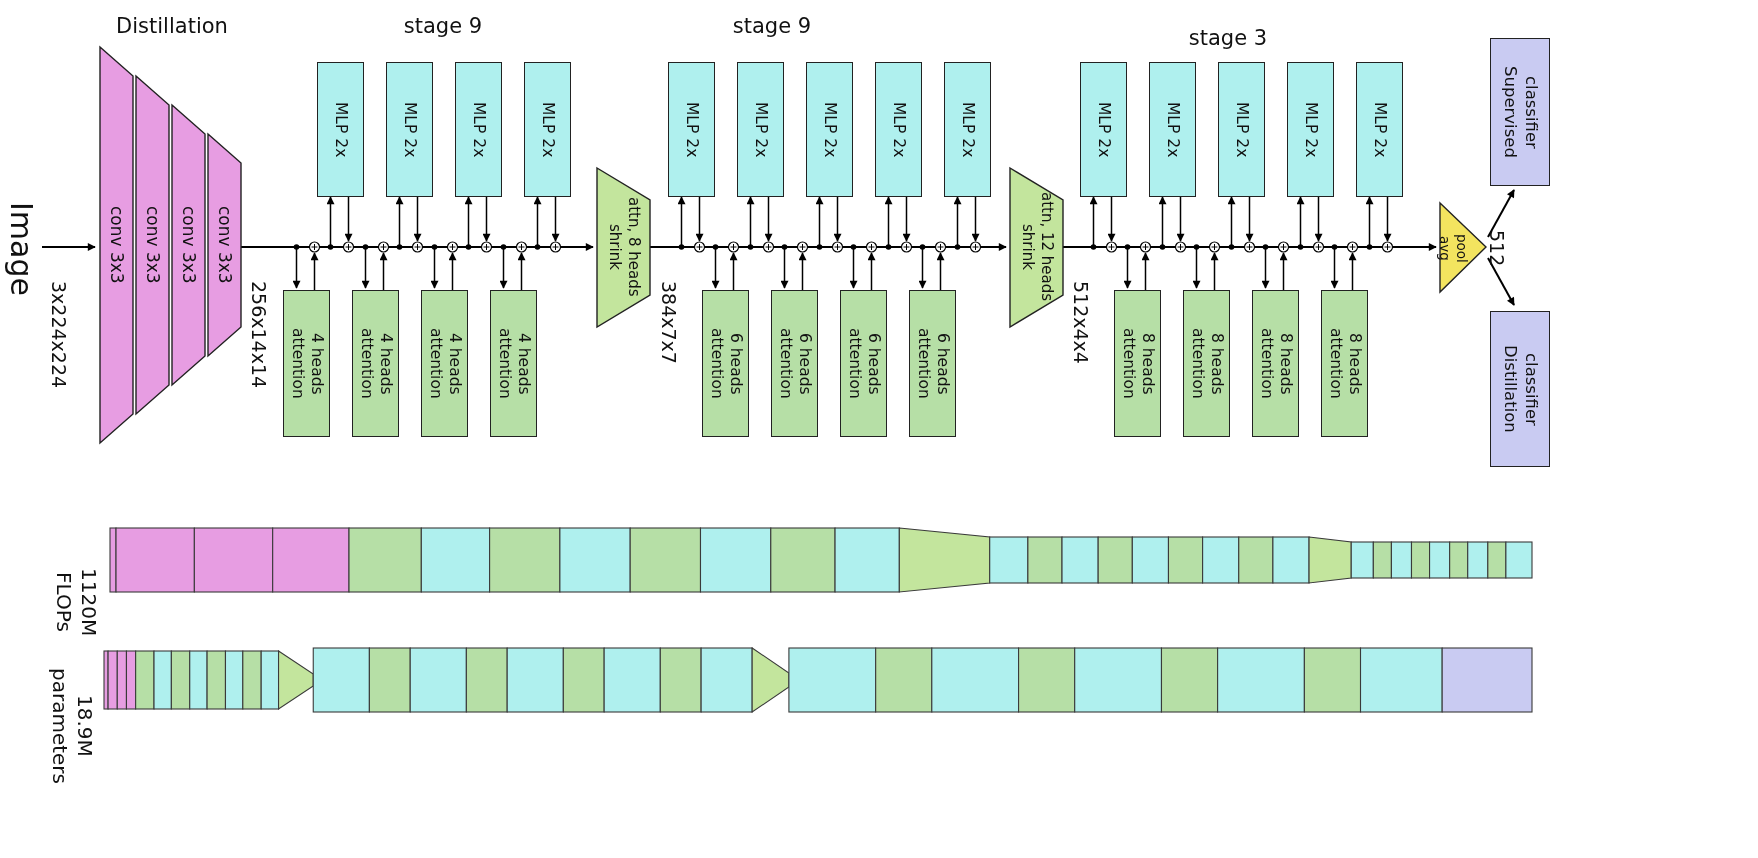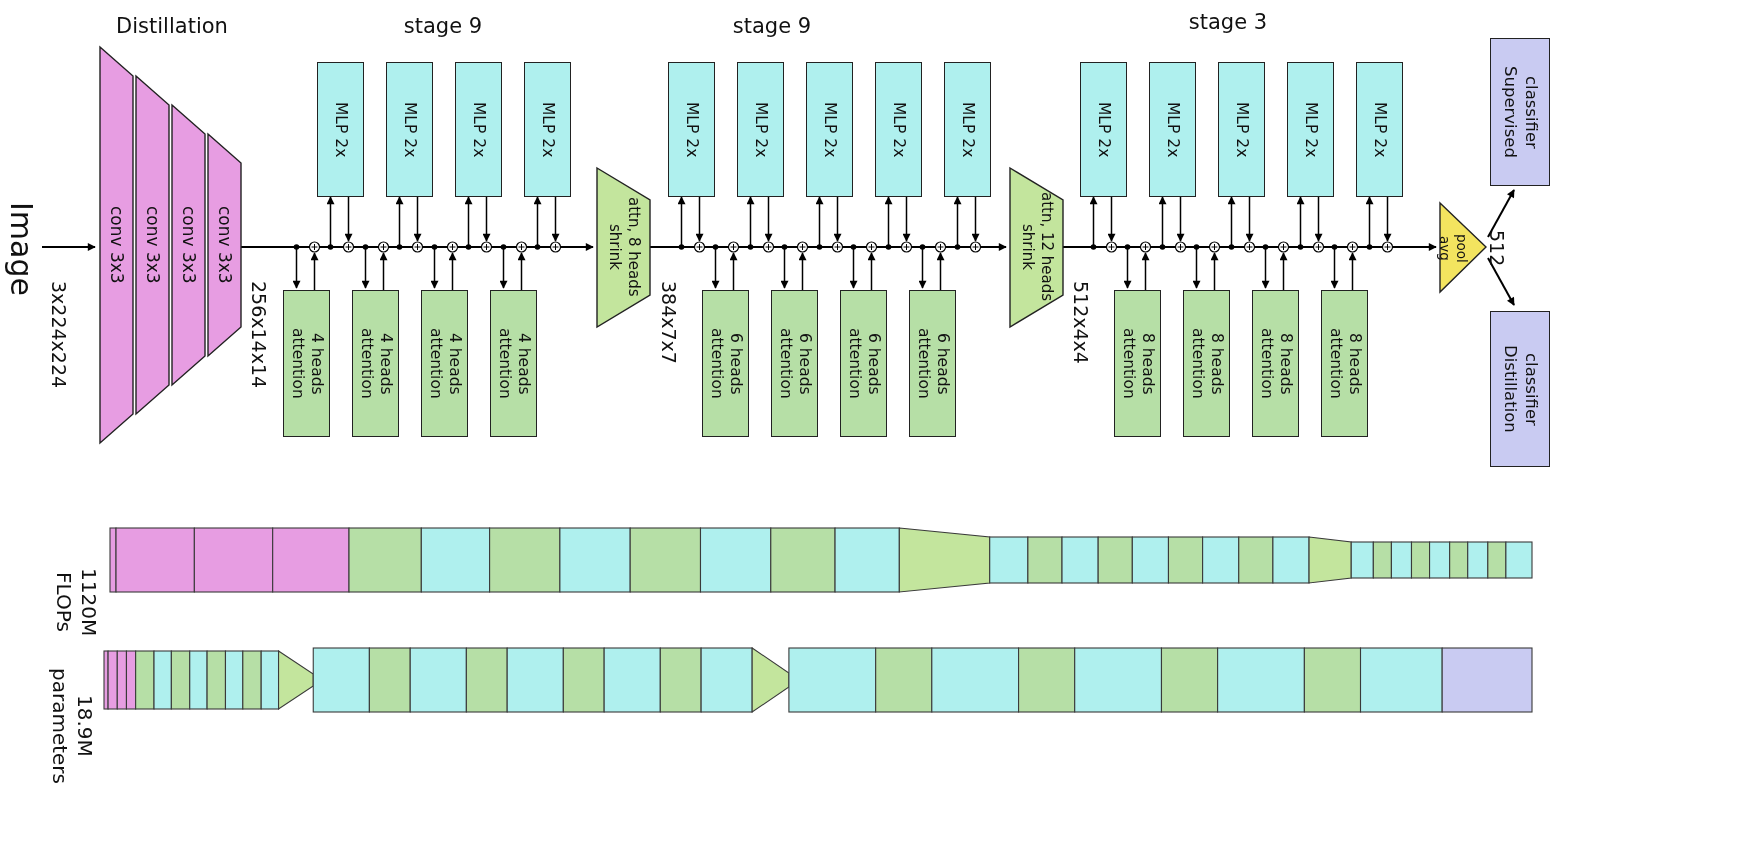--- a/index.html
+++ b/index.html
@@ -296,21 +296,21 @@
 <div class="lbl" style="left:692px;top:10px;width:160px;height:32px">
       <span style="font-size:21px">stage 9</span>
     </div>
 <div class="lbl" style="left:1009px;top:168px;width:56px;height:158px">
       <span class="vt" style="font-size:15px">shrink
 attn, 12 heads</span>
     </div>
 <div class="lbl" style="left:1064px;top:250px;width:32px;height:145px">
       <span class="vt" style="font-size:19px">512x4x4</span>
     </div>
-<div class="lbl" style="left:1148px;top:6px;width:160px;height:32px">
+<div class="lbl" style="left:1148px;top:22px;width:160px;height:32px">
       <span style="font-size:21px">stage 3</span>
     </div>
 
 <div class="lbl" style="left:1438px;top:203px;width:30px;height:90px">
       <span class="vt" style="font-size:13.5px">avg
 pool</span>
     </div>
 <div class="lbl" style="left:1482px;top:220px;width:28px;height:56px">
       <span class="vt" style="font-size:19px">512</span>
     </div>

